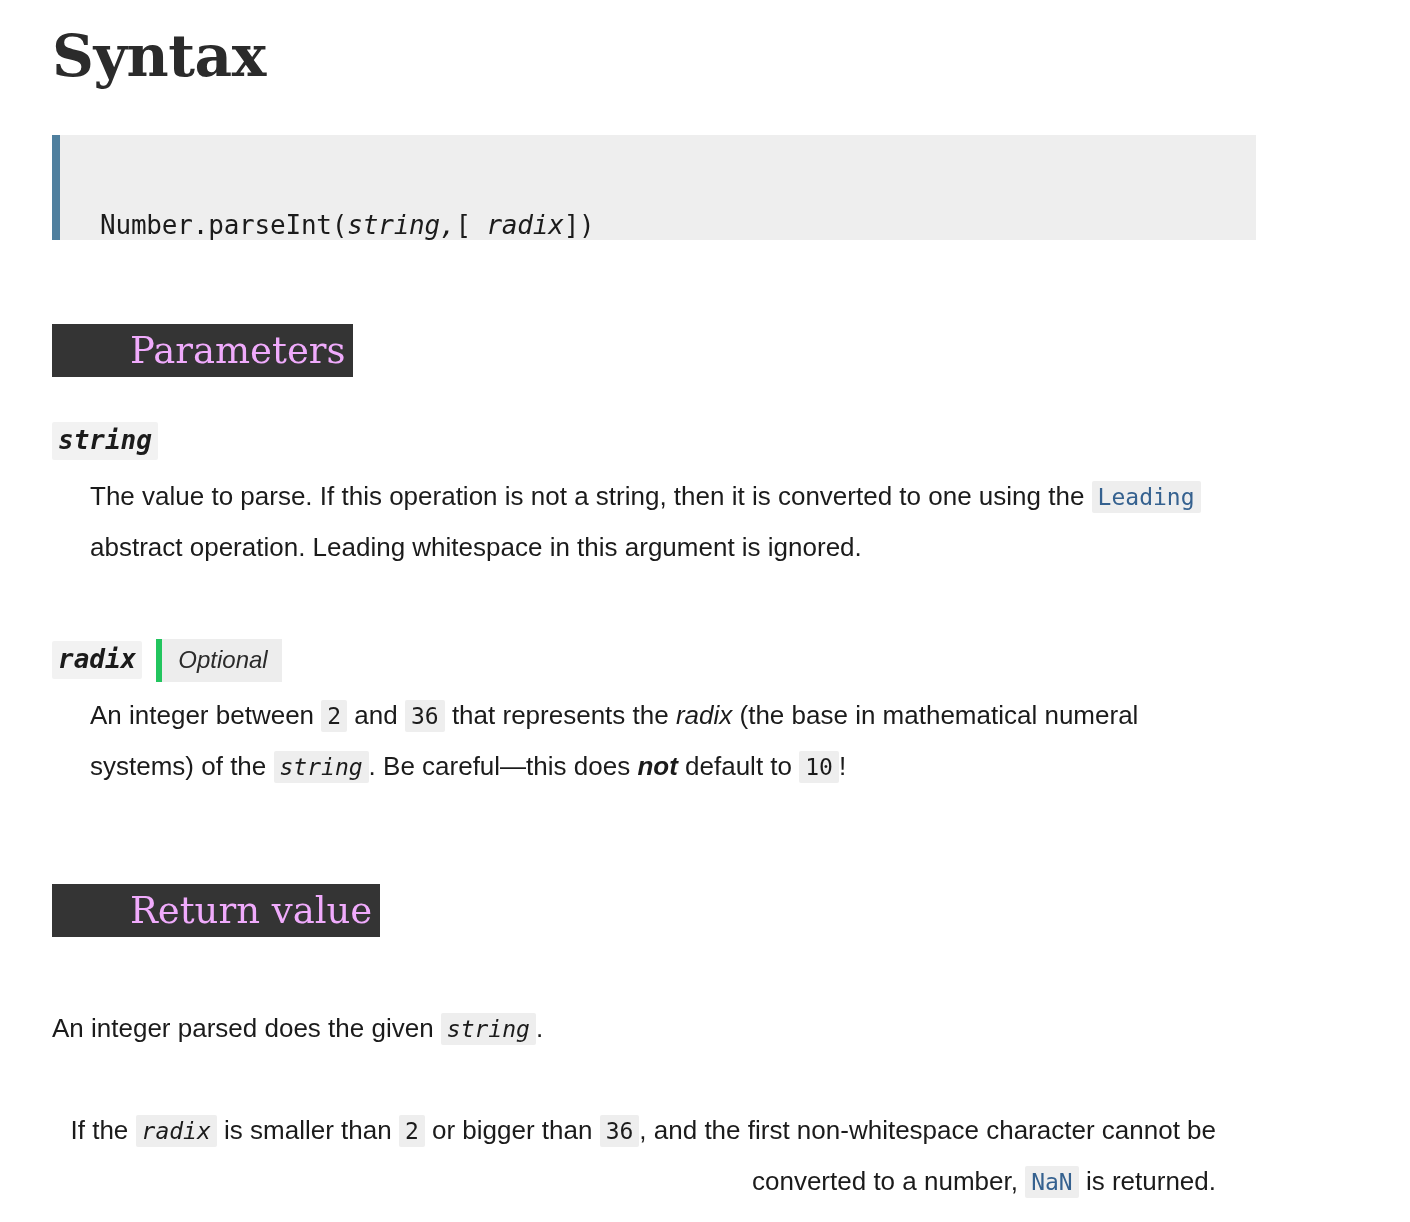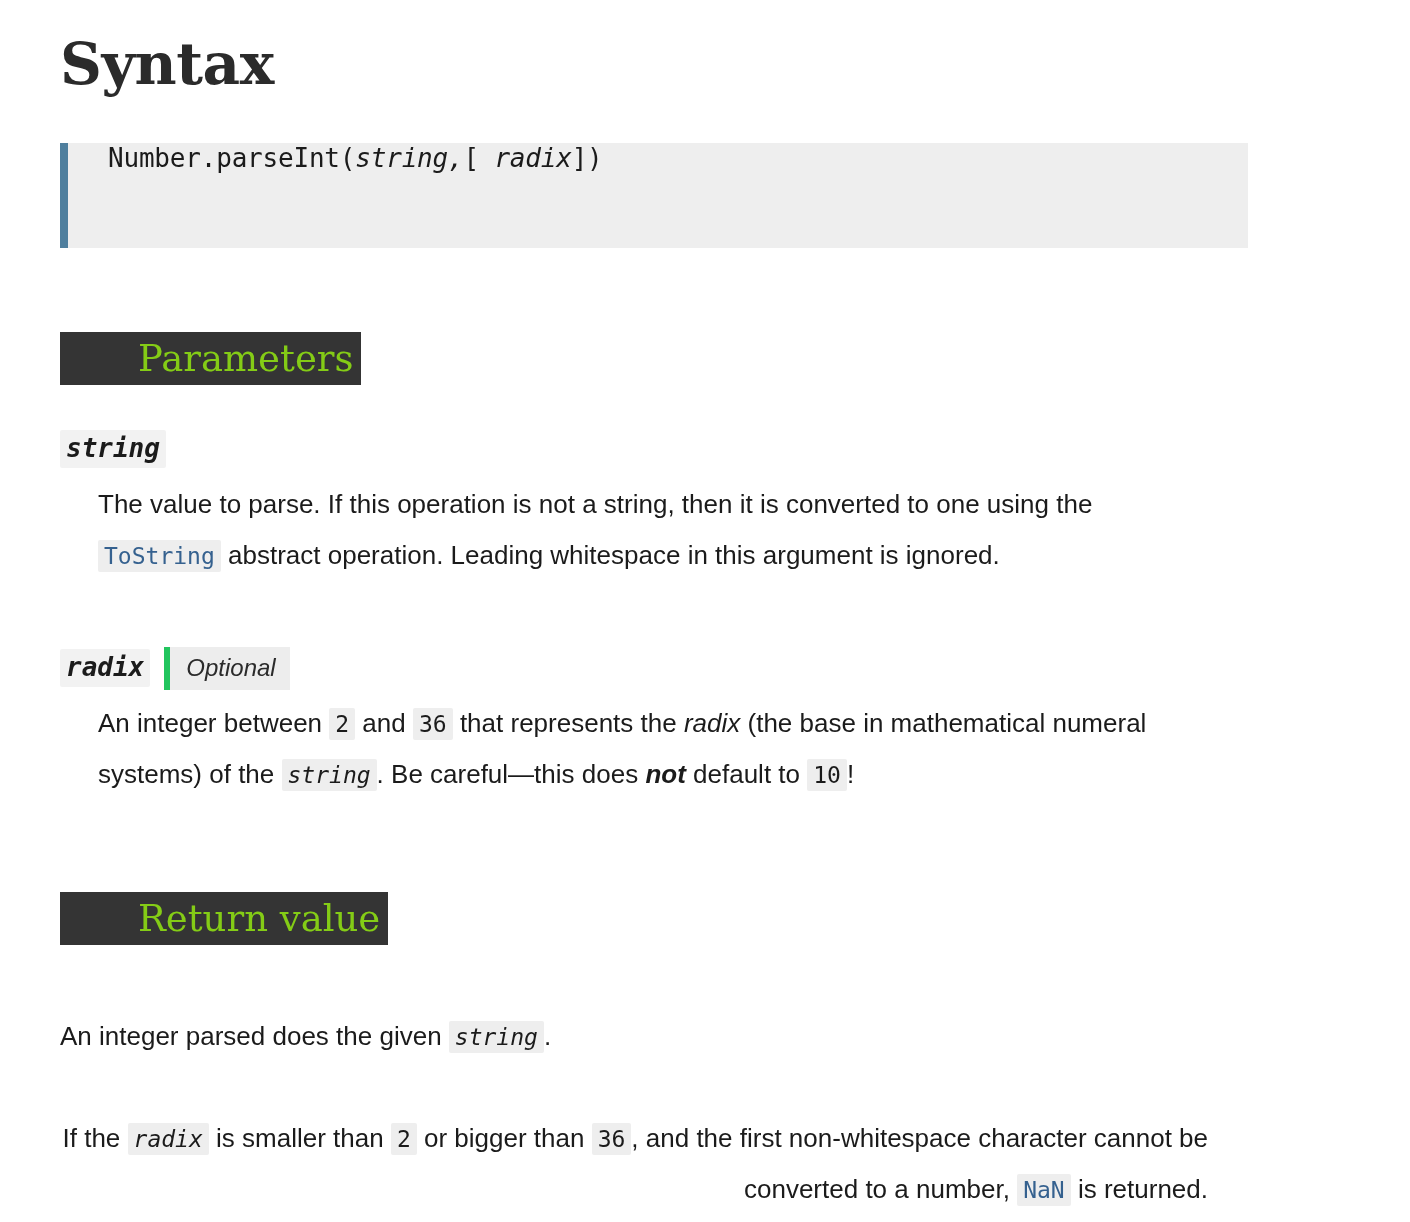--- a/index.html
+++ b/index.html
@@ -14,21 +14,21 @@
     overflow: hidden;
     font-family: "Liberation Sans", sans-serif;
     color: #1b1b1b;
     -webkit-font-smoothing: antialiased;
   }
 
   .page {
     position: relative;
     width: 1264px;
     height: 1222px;
-    padding: 16px;
+    padding: 8px;
   }
 
   
   .h-syntax {
     font-family: "DejaVu Serif", "Liberation Serif", serif;
     font-weight: 700;
     font-size: 58px;
     line-height: 1.05;
     color: #2b2b2b;
     margin: 0;
@@ -37,40 +37,40 @@
   }
 
   
   .codeblock {
     margin: 48px 0 0 0;
     margin-left: 44px;
     background: #eeeeee;
     border-left: 8px solid #4f7f9e;
     height: 105px;
     display: flex;
-    align-items: flex-start;
+    align-items: flex-end;
     padding-left: 40px;
     width: calc(100% - 44px);
   }
   .codeblock .code {
     font-family: "DejaVu Sans Mono", "Liberation Mono", monospace;
     font-size: 26px;
     color: #1b1b1b;
     white-space: pre;
     letter-spacing: -0.2px;
   }
   .codeblock .code .param {
     font-style: italic;
   }
 
   
   .h-section {
     display: inline-block;
     background: #343434;
-    color: #84cc16;
+    color: #f0abfc;
     font-family: "DejaVu Serif", "Liberation Serif", serif;
     font-weight: 400;
     font-size: 37px;
     line-height: 53px;
     height: 53px;
     padding: 0 8px 0 78px;
     margin: 0;
     white-space: nowrap;
   }
   .h-params-wrap { margin: 84px 0 0 44px; }
@@ -163,21 +163,21 @@
 
   <div class="h-params-wrap">
     <h2 class="h-section">Parameters</h2>
   </div>
 
   <dl class="dl">
 
     <dt class="dt dt-first">
       <code class="term-code">string</code>
     </dt>
-    <dd class="dd"><span>The value to parse. If this operation is not a string, then it is converted to one using the </span><code class="chip link">ToString</code><span> abstract operation. Leading whitespace in this argument is ignored.</span></dd>
+    <dd class="dd"><span>The value to parse. If this operation is not a string, then it is converted to one using the </span><code class="chip link">Leading</code><span> abstract operation. Leading whitespace in this argument is ignored.</span></dd>
 
     <dt class="dt dt-second">
       <code class="term-code">radix</code>
       <span class="badge-optional">Optional</span>
     </dt>
     <dd class="dd"><span>An integer between </span><code class="chip">2</code><span> and </span><code class="chip">36</code><span> that represents the </span><em class="it">radix</em><span> (the base in mathematical numeral systems) of the </span><code class="chip italic">string</code><span>. Be careful—this does </span><strong class="bi">not</strong><span> default to </span><code class="chip">10</code><span>!</span></dd>
 
   </dl>
 
   <div class="h-return-wrap">

